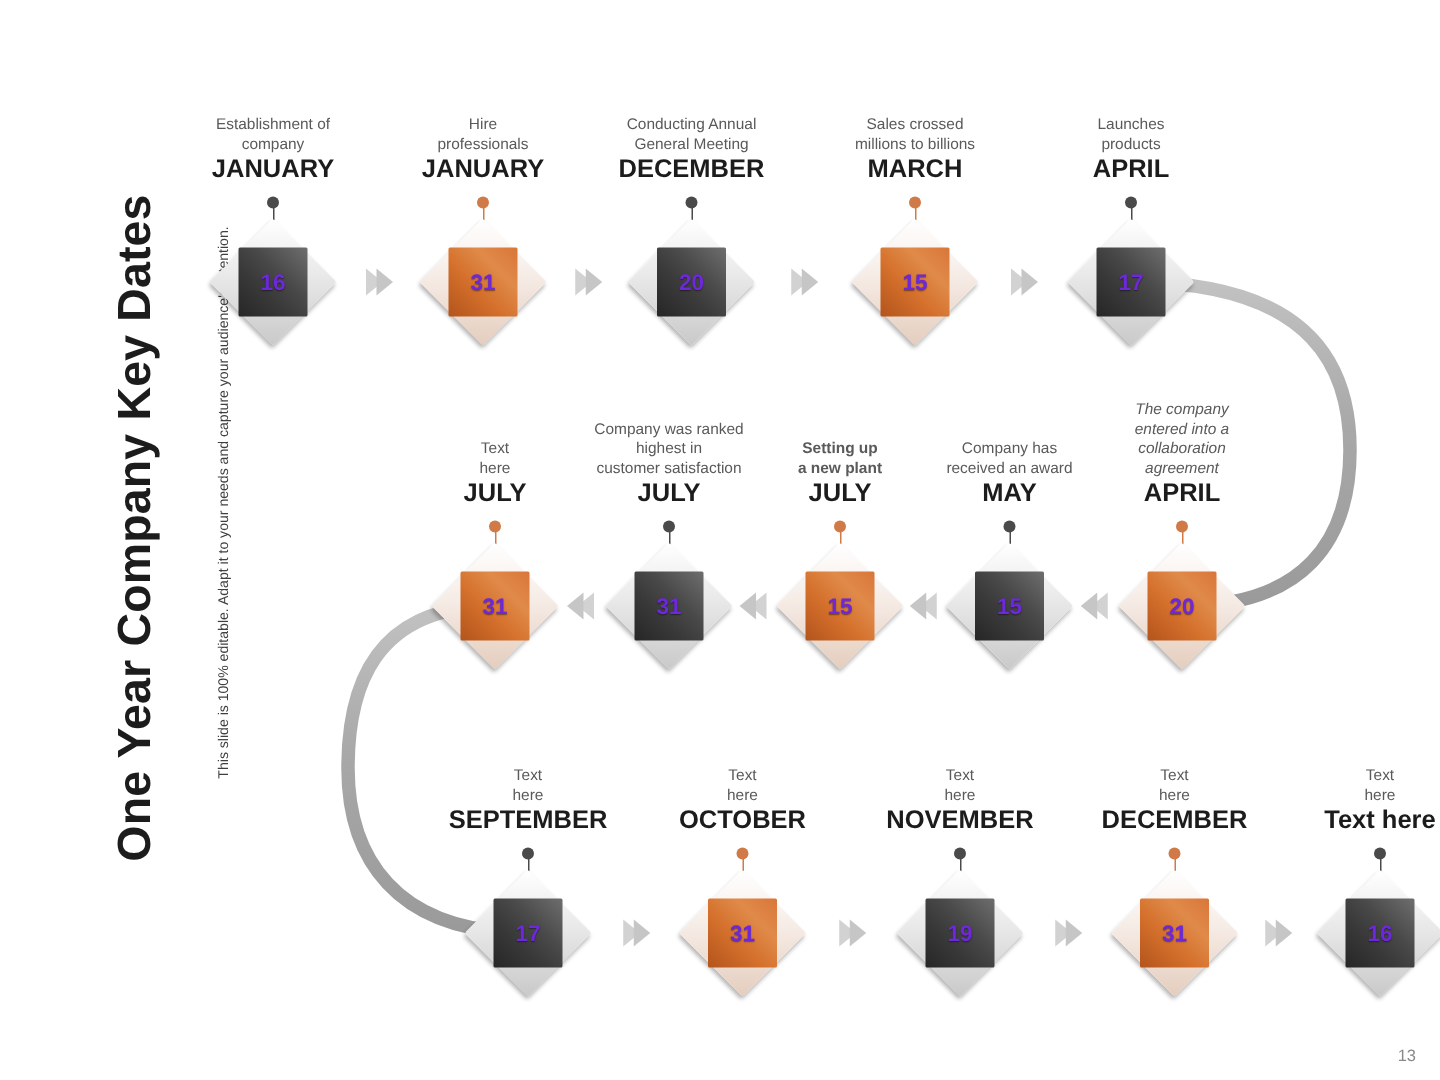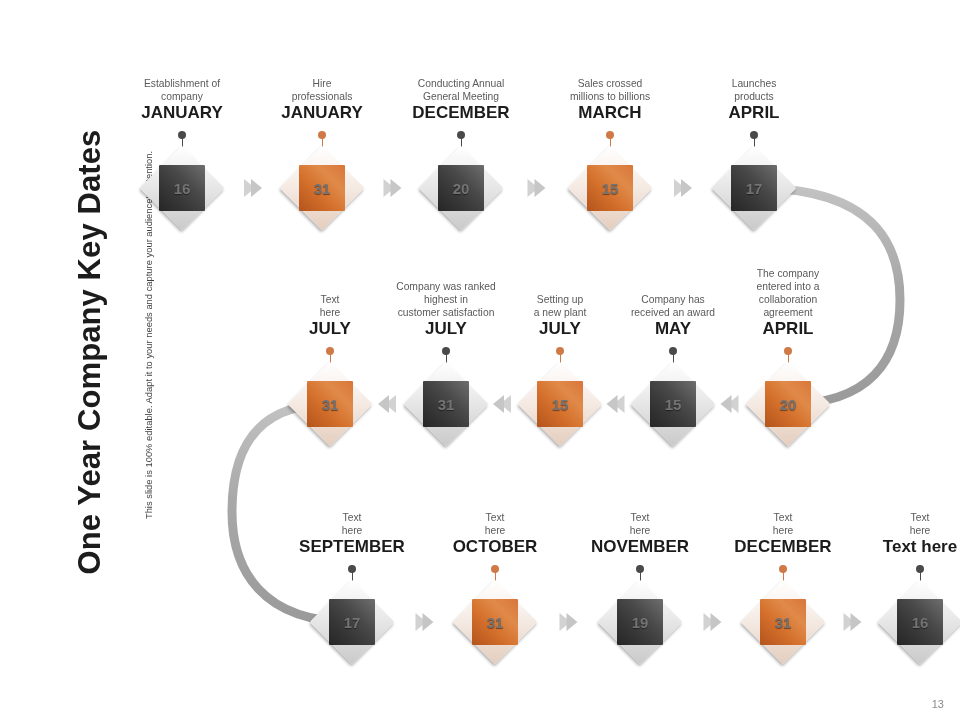--- a/index.html
+++ b/index.html
@@ -105,21 +105,21 @@
     position: absolute;
     left: -30px;
     top: -30px;
     width: 60px;
     height: 60px;
     display: flex;
     align-items: center;
     justify-content: center;
     font-size: 15px;
     font-weight: bold;
-    color: #737373;
+    color: #6d28d9;
     text-shadow: 0 1px 1px rgba(0,0,0,0.45);
     z-index: 4;
   }
 
   
   .pin {
     position: absolute;
     left: -1px;
     top: -57px;
     width: 2px;
@@ -330,21 +330,21 @@
           <div class="head"></div>
         </div>
         <div class="diamond-wrap d-dark">
           <div class="diamond-outer">
             <div class="diamond-inner"></div>
           </div>
         </div>
         <div class="node-number">31</div>
       </div>
       <div class="node lbl-above" style="left: 560px; top: 404px;">
-        <div class="node-desc" style="top: -111px; bottom: auto;">Setting up<br>a new plant</div>
+        <div class="node-desc" style="top: -111px; bottom: auto; font-weight: bold;">Setting up<br>a new plant</div>
         <div class="node-month">JULY</div>
         <div class="pin pin-orange">
           <div class="stem"></div>
           <div class="head"></div>
         </div>
         <div class="diamond-wrap d-orange">
           <div class="diamond-outer">
             <div class="diamond-inner"></div>
           </div>
         </div>
@@ -358,21 +358,21 @@
           <div class="head"></div>
         </div>
         <div class="diamond-wrap d-dark">
           <div class="diamond-outer">
             <div class="diamond-inner"></div>
           </div>
         </div>
         <div class="node-number">15</div>
       </div>
       <div class="node lbl-above" style="left: 788px; top: 404px;">
-        <div class="node-desc" style="top: -137px; bottom: auto;">The company<br>entered into a<br>collaboration<br>agreement</div>
+        <div class="node-desc" style="top: -137px; bottom: auto; font-style: italic;">The company<br>entered into a<br>collaboration<br>agreement</div>
         <div class="node-month">APRIL</div>
         <div class="pin pin-orange">
           <div class="stem"></div>
           <div class="head"></div>
         </div>
         <div class="diamond-wrap d-orange">
           <div class="diamond-outer">
             <div class="diamond-inner"></div>
           </div>
         </div>

